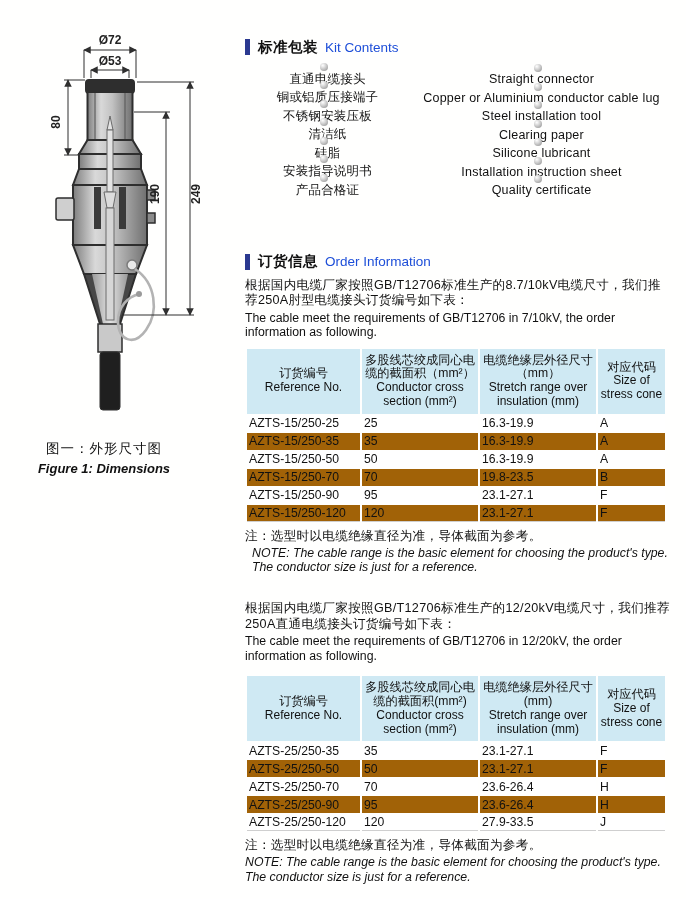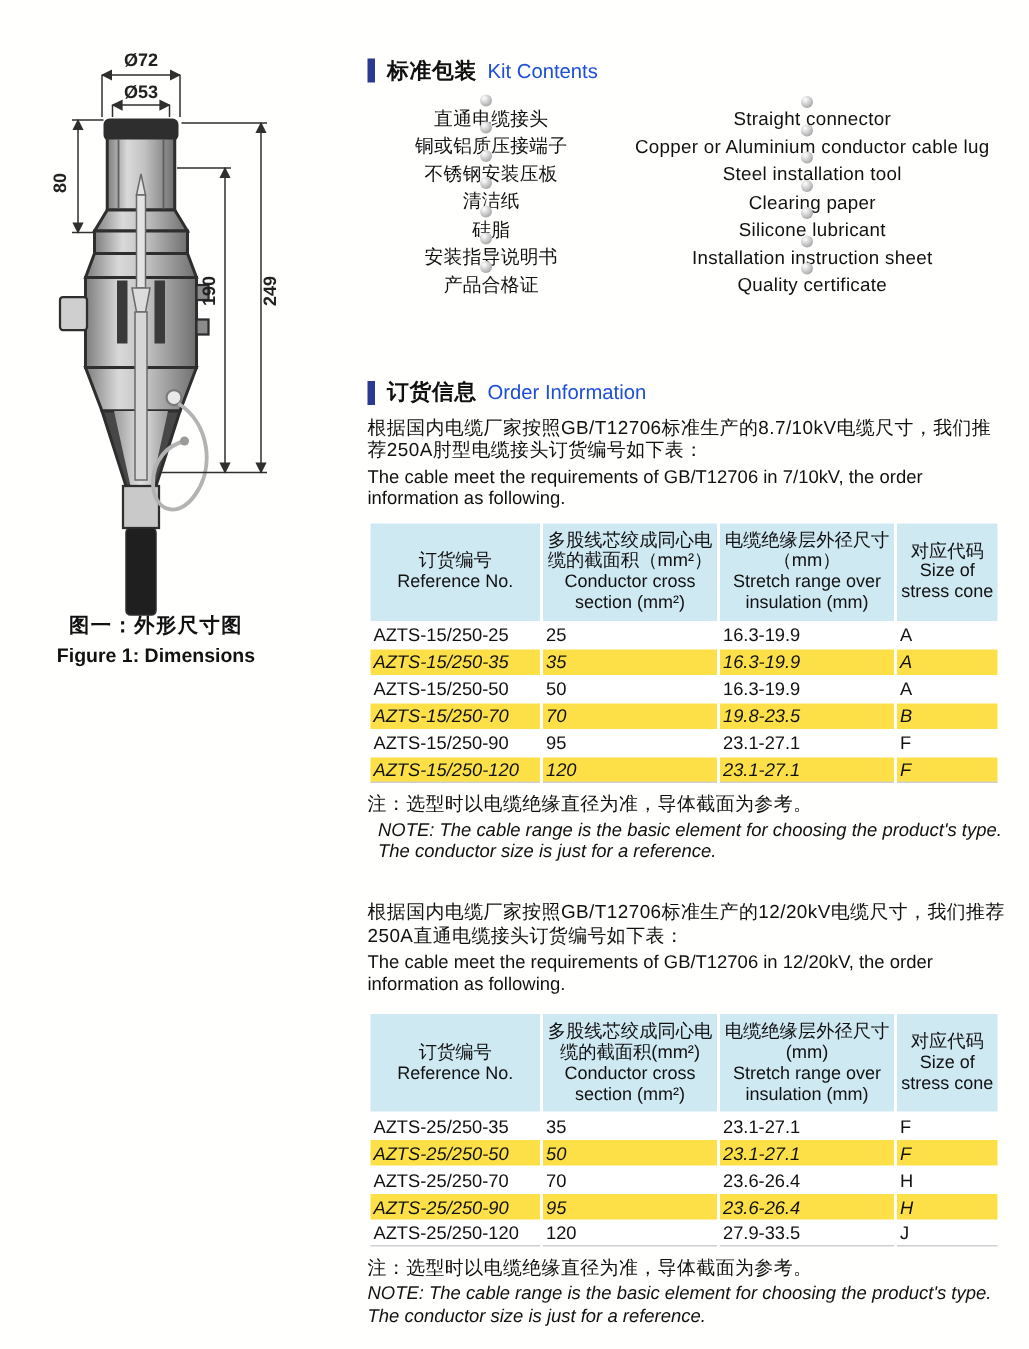--- a/index.html
+++ b/index.html
@@ -1,23 +1,23 @@
 <!DOCTYPE html>
 <html><head>
 <meta charset="utf-8">
 <style>
   * { margin:0; padding:0; box-sizing:border-box; }
   body { font-family:"Liberation Sans","DejaVu Sans",sans-serif; background:#ffffff; color:#111; }
   .page { position:relative; width:686px; height:899px; background:#fffffe; overflow:hidden; }
 
   
-  .figure-area { position:absolute; left:0; top:22px; width:240px; height:450px; }
+  .figure-area { position:absolute; left:16px; top:22px; width:240px; height:450px; }
   .figure-caption { position:absolute; left:14px; top:408px; width:180px; text-align:center; }
-  .figure-caption .zh { font-size:13.5px; font-weight:bold; letter-spacing:1px; }
-  .figure-caption .en { font-size:13px; font-weight:bold; margin-top:3px; }
+  .figure-caption .zh { font-size:13.5px; font-weight:normal; letter-spacing:1px;margin-top:32px; }
+  .figure-caption .en { font-size:13px; font-weight:bold; margin-top:3px;font-style:italic; }
   svg text.dim { font-size:12px; font-weight:bold; fill:#222; font-family:"Liberation Sans",sans-serif; }
 
   
   .right-col { position:absolute; left:245px; top:38px; width:428px; }
 
   .sec-header { display:flex; align-items:center; height:18px; }
   .sec-bar { width:5px; height:16px; background:#2b3990; margin-right:8px; }
   .sec-title-zh { font-size:14.5px; font-weight:bold; letter-spacing:0.5px; }
   .sec-title-en { font-size:13.5px; margin-left:7px; color:#1d4ed8; }
 
@@ -35,21 +35,21 @@
   .para { margin-top:7px; }
   .para .zh { font-size:12.6px; line-height:15.5px; letter-spacing:0.3px; }
   .para .en { font-size:12.3px; line-height:14.6px; margin-top:2px; }
 
   table.dtable { margin-top:8px; border-collapse:separate; border-spacing:2px 1px; width:418px; table-layout:fixed; }
   table.dtable th { background:#cfe9f3; font-weight:normal; text-align:center; vertical-align:middle;
                     padding:5px 1px; font-size:12px; line-height:13.8px; }
   table.dtable th .h-zh { font-size:12.2px; }
   table.dtable th .h-en { font-size:12px; }
   table.dtable td { font-size:12.2px; height:17px; padding:0 2px; background:#ffffff; }
-  table.dtable tr.alt td { background:#fde047;font-style:italic; }
+  table.dtable tr.alt td { background:#a16207; }
   table.dtable tr.last td { border-bottom:1px solid #cfcfcf; }
   .col-ref { width:113px; } .col-cross { width:116px; } .col-stretch { width:116px; } .col-code { width:67px; }
 
   .note { margin-top:5px; }
   .note .zh { font-size:12.6px; letter-spacing:0.3px; }
   .note .en { font-size:12.3px; line-height:14.6px; margin-top:1px;font-style:italic; }
   .note .en.indent { padding-left:7px; }
   .para.second { margin-top:26px; }
   table.dtable.t2 { margin-top:12px; }
 </style>

